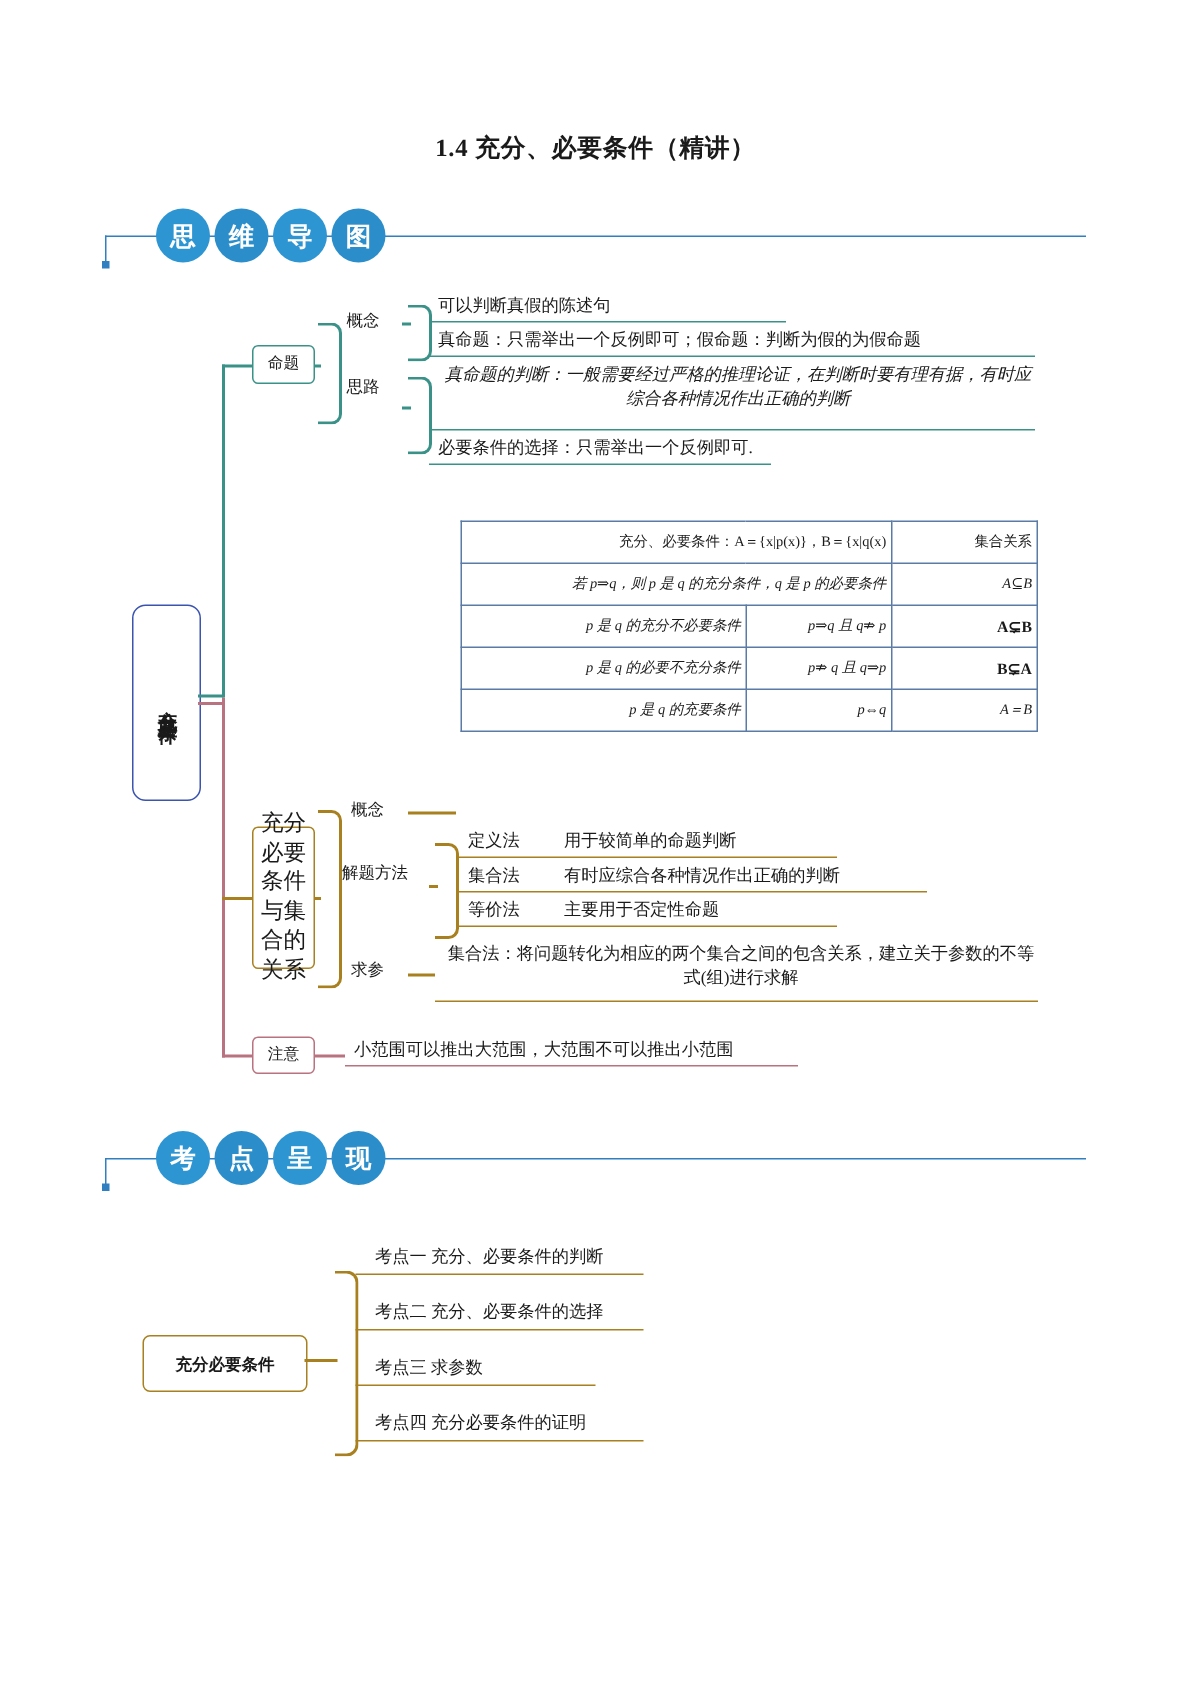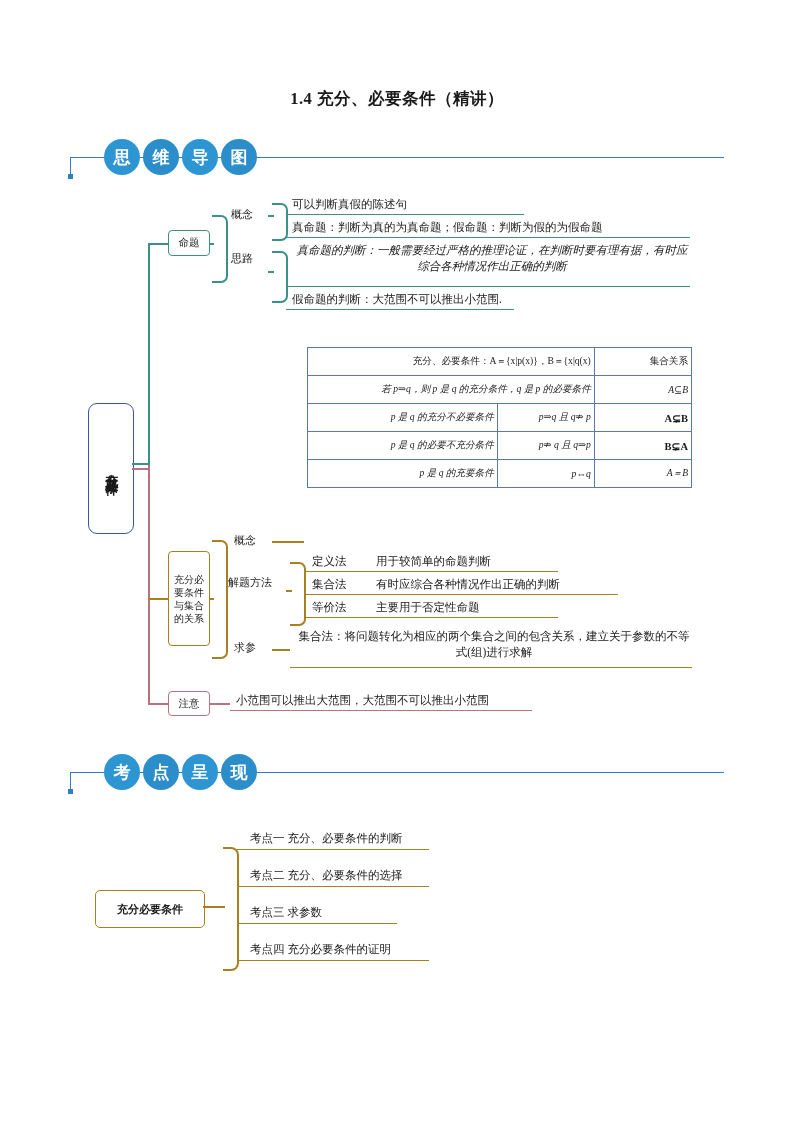--- a/index.html
+++ b/index.html
@@ -143,32 +143,32 @@
   <div class="hline" style="left:210px;top:243px;width:4px;background:#3a9188;"></div>
 
   <div class="txt" style="left:231px;top:207px;font-size:11px;">概念</div>
   <div class="brk" style="left:272px;top:203px;width:14px;height:34px;border:2px solid #3a9188;border-left:none;
               border-radius:0 7px 7px 0;"></div>
   <div class="hline" style="left:268px;top:215px;width:6px;background:#3a9188;"></div>
 
   <div class="txt" style="left:292px;top:197px;">可以判断真假的陈述句</div>
   <div class="ul" style="left:286px;top:214px;width:238px;background:#3a9188;"></div>
 
-  <div class="txt" style="left:292px;top:220px;">真命题：判断为真的为真命题；假命题：判断为假的为假命题</div>
+  <div class="txt" style="left:292px;top:220px;">真命题：只需举出一个反例即可；假命题：判断为假的为假命题</div>
   <div class="ul" style="left:286px;top:237px;width:404px;background:#3a9188;"></div>
 
   <div class="txt" style="left:231px;top:251px;font-size:11px;">思路</div>
   <div class="brk" style="left:272px;top:251px;width:14px;height:48px;border:2px solid #3a9188;border-left:none;
               border-radius:0 7px 7px 0;"></div>
   <div class="hline" style="left:268px;top:271px;width:6px;background:#3a9188;"></div>
 
   <div class="txt wrap" style="left:292px;top:243px;width:400px;text-align:center;font-style:italic;">真命题的判断：一般需要经过严格的推理论证，在判断时要有理有据，有时应综合各种情况作出正确的判断</div>
   <div class="ul" style="left:286px;top:286px;width:404px;background:#3a9188;"></div>
 
-  <div class="txt" style="left:292px;top:292px;">假命题的判断：大范围不可以推出小范围.</div>
+  <div class="txt" style="left:292px;top:292px;">必要条件的选择：只需举出一个反例即可.</div>
   <div class="ul" style="left:286px;top:309px;width:228px;background:#3a9188;"></div>
 
   <table class="tbl">
     <tbody>
         <tr>
       <td colspan="2">充分、必要条件：A＝{x|p(x)}，B＝{x|q(x)</td>
       <td>集合关系</td>
     </tr>
     <tr>
       <td colspan="2" class="it">若 p⇒q，则 p 是 q 的充分条件，q 是 p 的必要条件</td>
@@ -187,21 +187,21 @@
     <tr>
       <td class="it">p 是 q 的充要条件</td>
       <td class="it">p⇔q</td>
       <td class="it">A＝B</td>
     </tr>
   </tbody>
     </table>
 
   <div class="hline" style="left:148px;top:598px;width:20px;background:#a8801f;"></div>
   <div class="node" style="left:168px;top:551px;width:42px;height:95px;border:1.4px solid #a8801f;border-radius:4px;
-              font-size:10px;line-height:1.3;padding:2px;">
+              font-size:15px;line-height:1.3;padding:2px;">
     <span>充分必要条件与集合的关系</span>
   </div>
 
   <div class="brk" style="left:212px;top:540px;width:14px;height:115px;border:2px solid #a8801f;border-left:none;
               border-radius:0 7px 7px 0;"></div>
   <div class="hline" style="left:210px;top:598px;width:4px;background:#a8801f;"></div>
 
   <div class="txt" style="left:234px;top:533px;font-size:11px;">概念</div>
   <div class="hline" style="left:272px;top:541px;width:32px;background:#a8801f;"></div>
 

